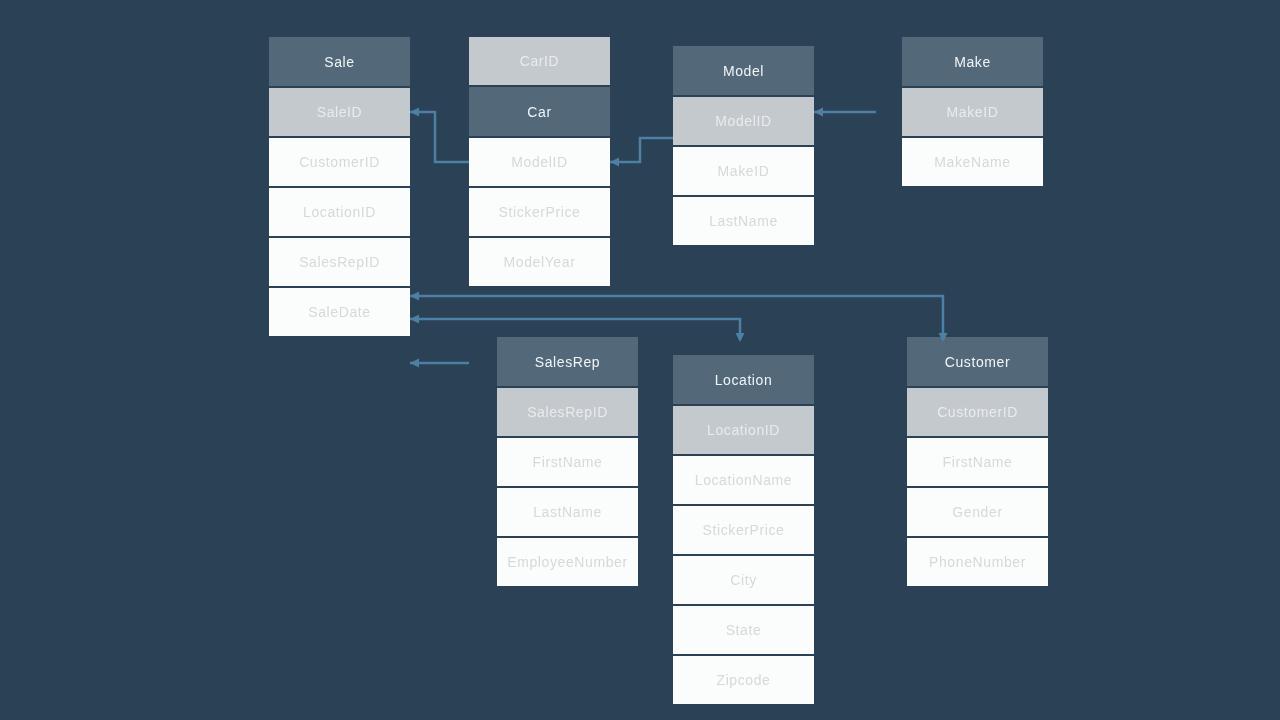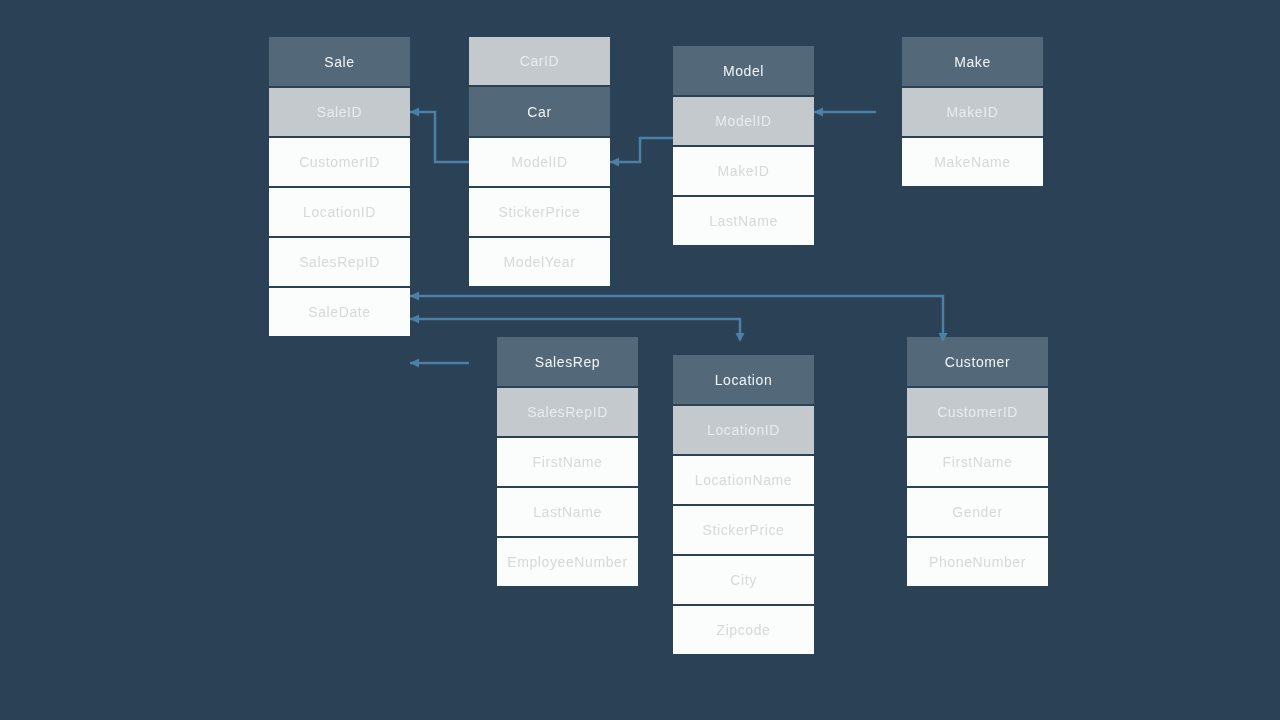--- a/index.html
+++ b/index.html
@@ -104,20 +104,21 @@
         <div class="cell field">FirstName</div>
         <div class="cell field">LastName</div>
         <div class="cell field">EmployeeNumber</div>
       </div>
       <div class="er-table" style="left: 673px; top: 355px;">
         <div class="cell header">Location</div>
         <div class="cell pk">LocationID</div>
         <div class="cell field">LocationName</div>
         <div class="cell field">StickerPrice</div>
         <div class="cell field">City</div>
+        <div class="cell field">State</div>
         <div class="cell field">Zipcode</div>
       </div>
       <div class="er-table" style="left: 875px; top: 337px; padding-left: 32px;">
         <div class="cell header">Customer</div>
         <div class="cell pk">CustomerID</div>
         <div class="cell field">FirstName</div>
         <div class="cell field">Gender</div>
         <div class="cell field">PhoneNumber</div>
       </div>
     </div>

